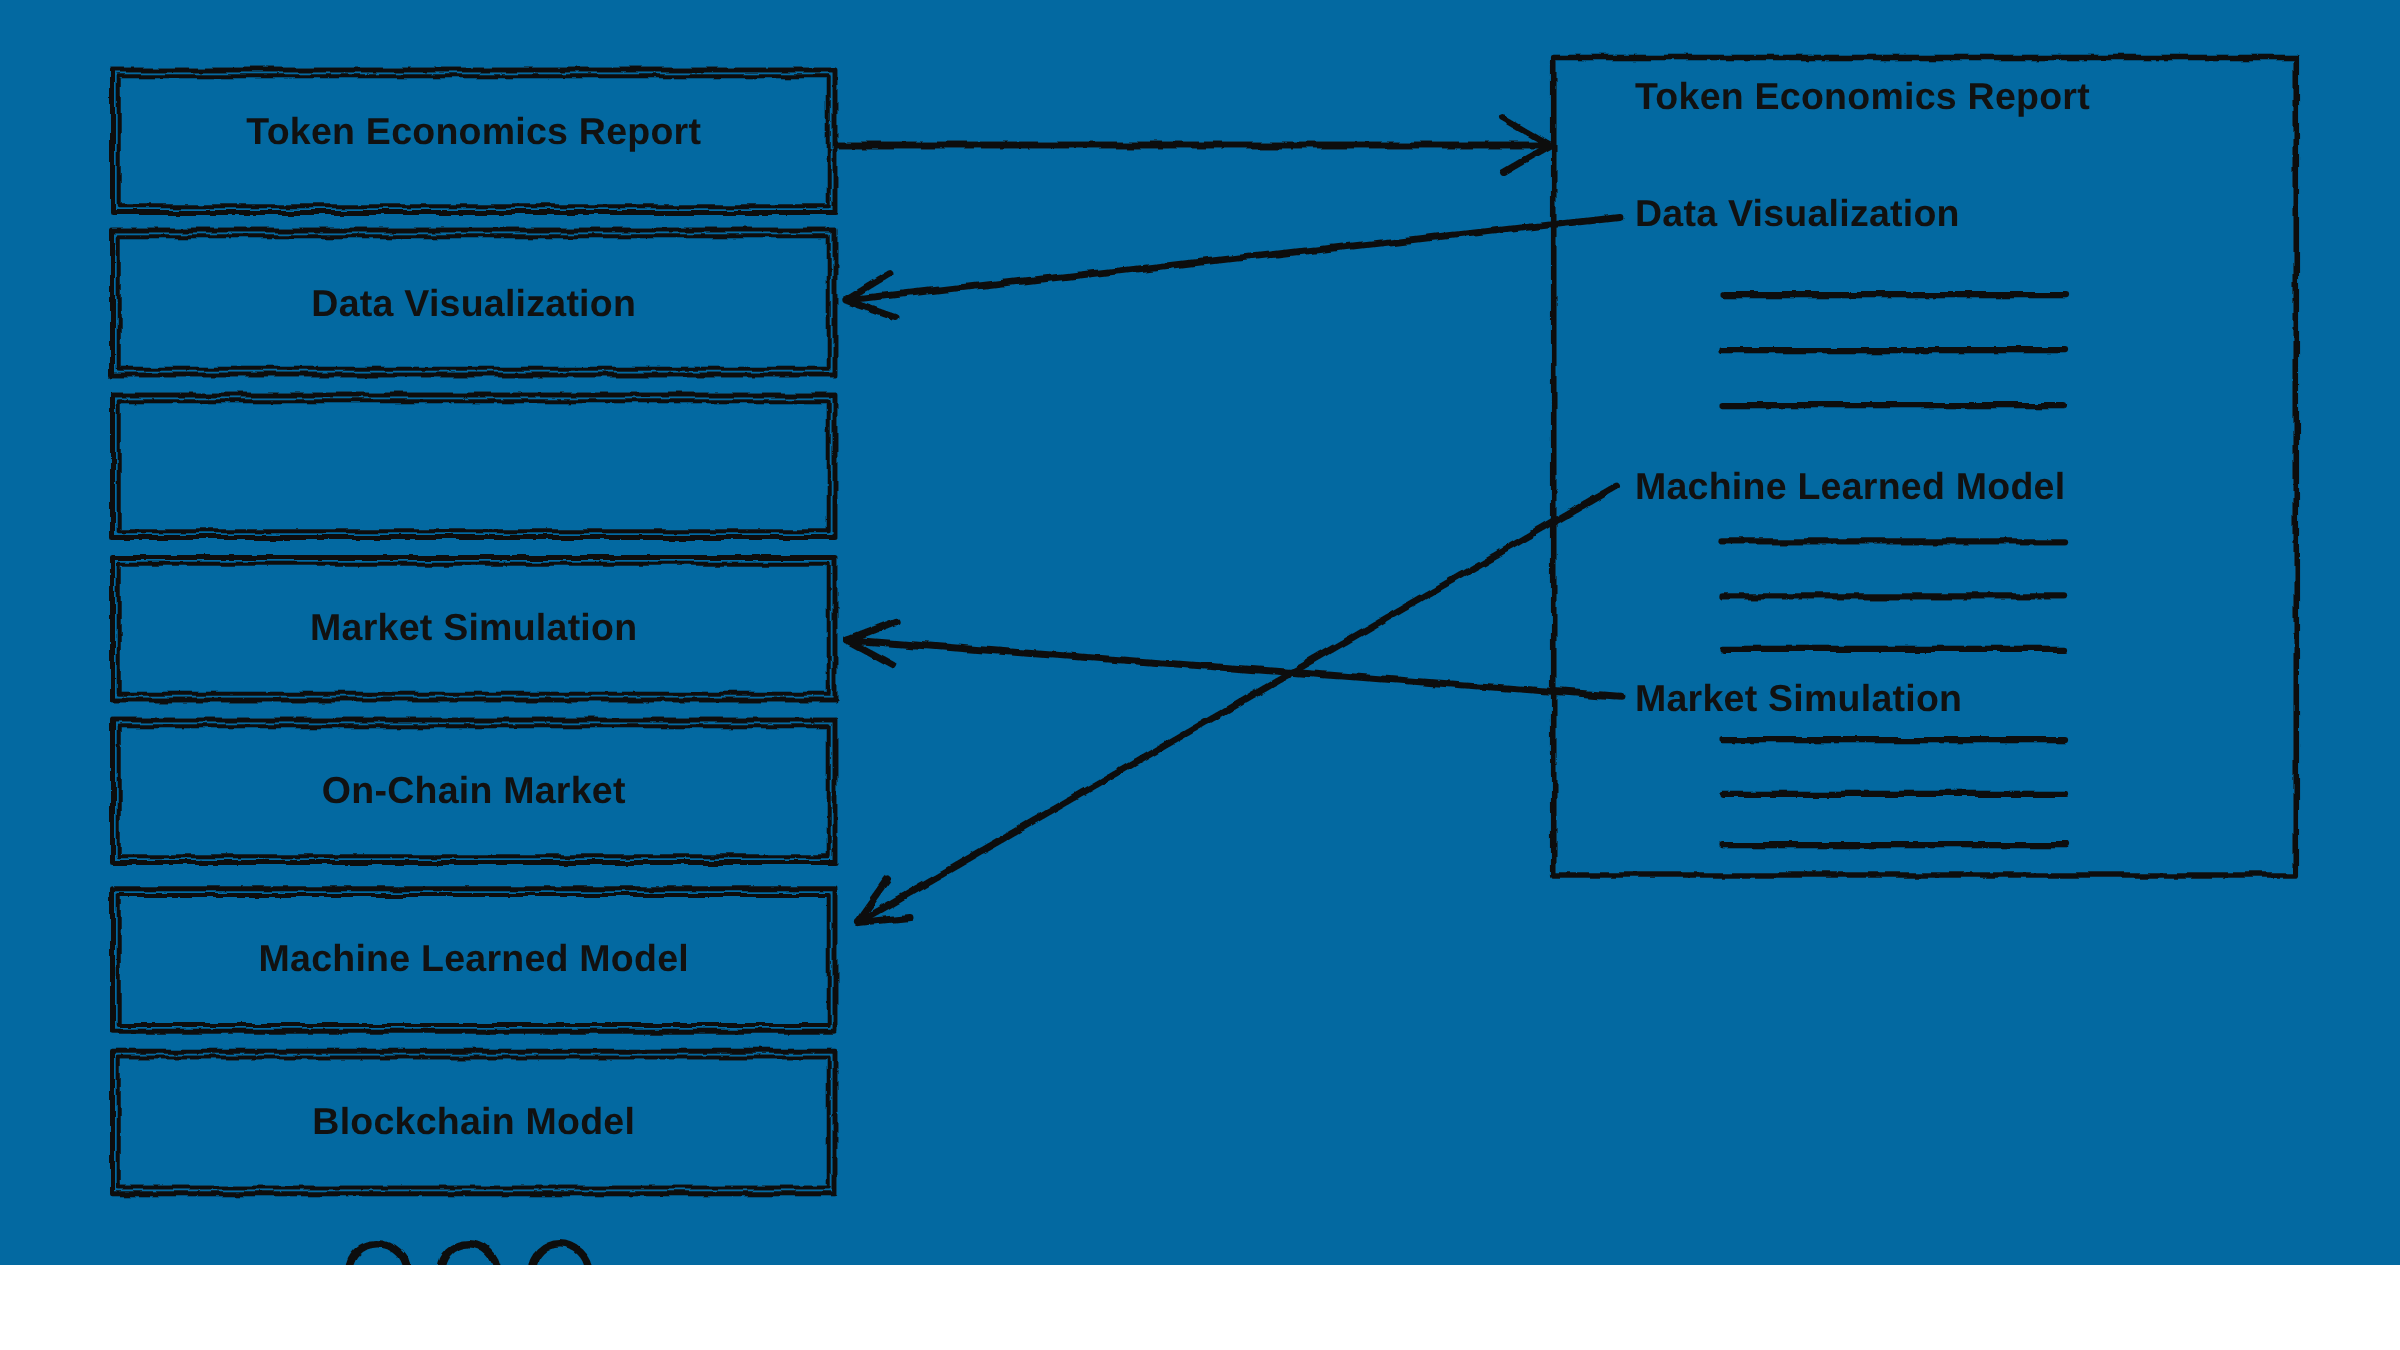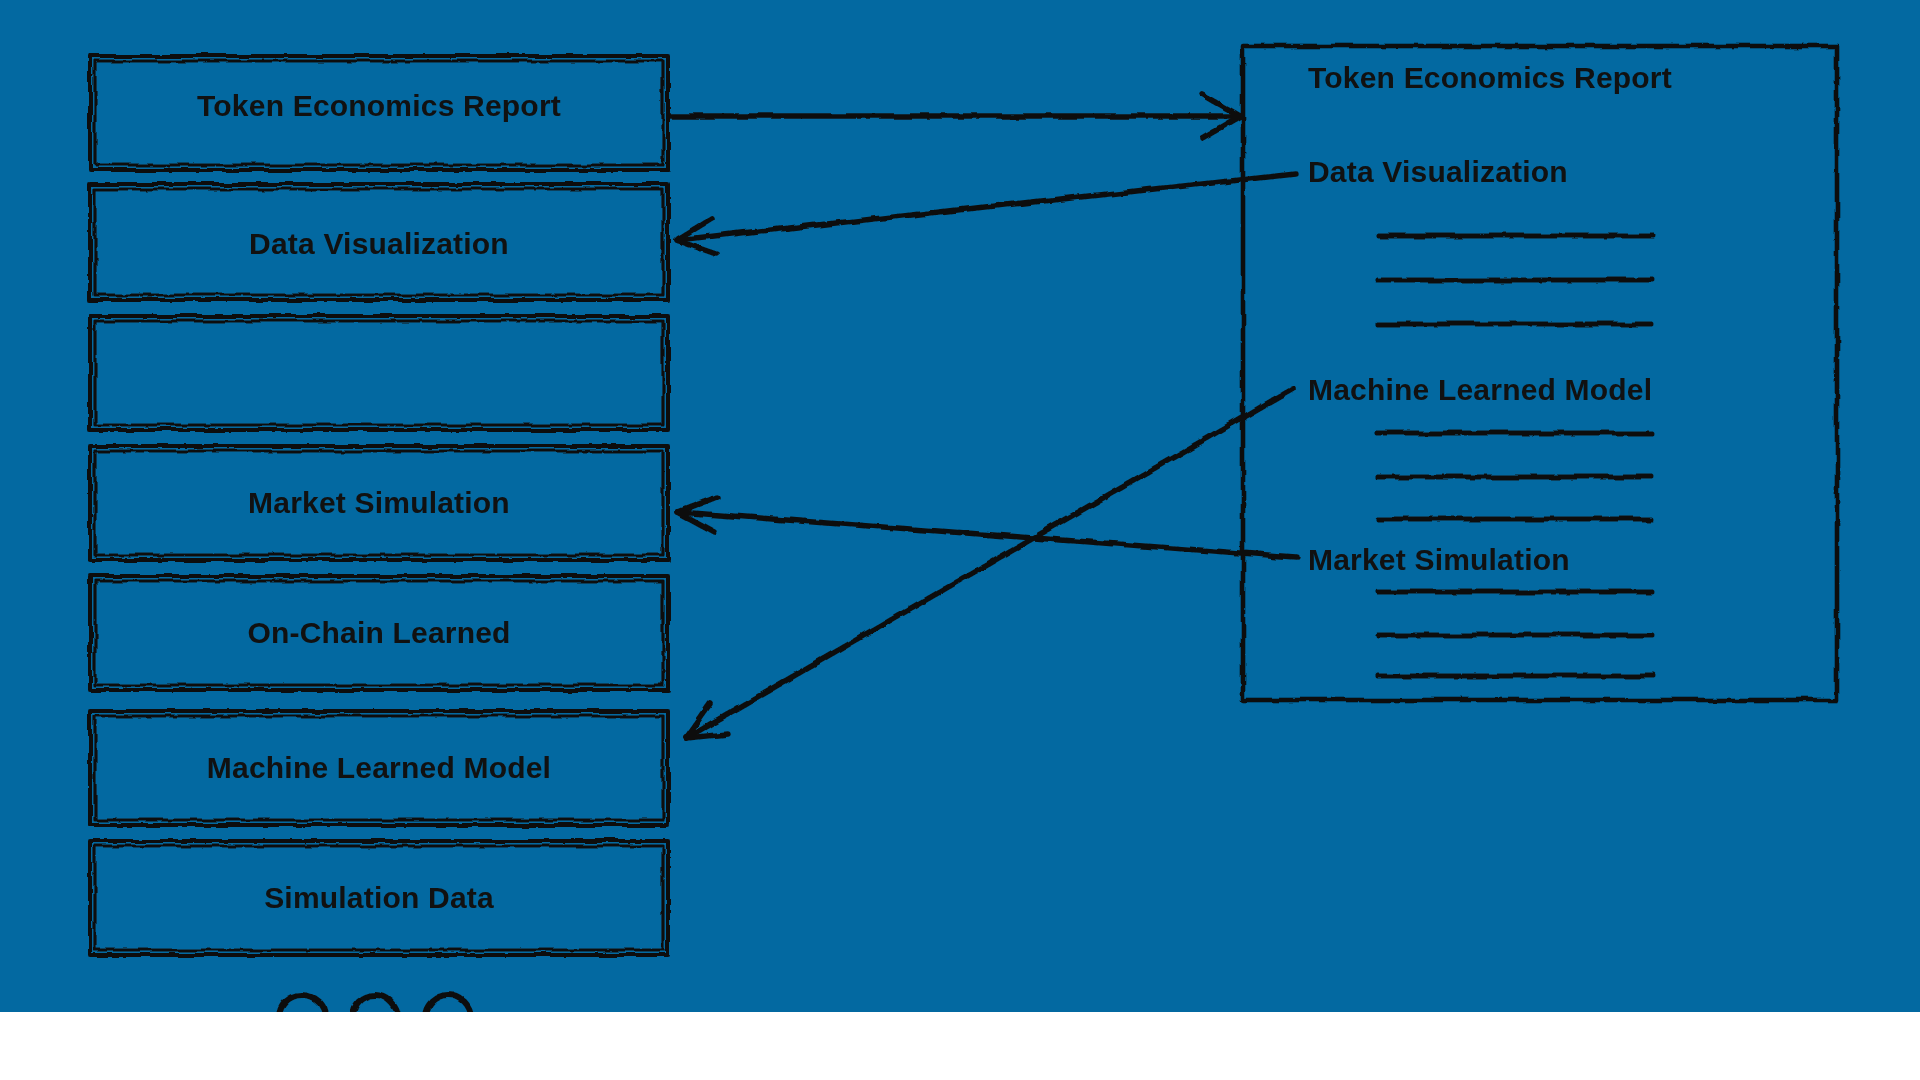--- a/index.html
+++ b/index.html
@@ -110,22 +110,22 @@
       <g stroke-width="5.5">
         <line x1="1294" y1="388" x2="686" y2="738"></line>
         <path d="M686 738 L728 734 M686 738 L710 704"></path>
       </g>
     </g>
   </svg>
 
   <div class="lbl box-lbl" style="top:88px">Token Economics Report</div>
   <div class="lbl box-lbl" style="top:226px">Data Visualization</div>
   <div class="lbl box-lbl" style="top:485px">Market Simulation</div>
-  <div class="lbl box-lbl" style="top:615px">On-Chain Learned</div>
+  <div class="lbl box-lbl" style="top:615px">On-Chain Market</div>
   <div class="lbl box-lbl" style="top:750px">Machine Learned Model</div>
-  <div class="lbl box-lbl" style="top:880px">Simulation Data</div>
+  <div class="lbl box-lbl" style="top:880px">Blockchain Model</div>
 
   <div class="lbl doc-lbl" style="top:60px">Token Economics Report</div>
   <div class="lbl doc-lbl" style="top:154px">Data Visualization</div>
   <div class="lbl doc-lbl" style="top:372px">Machine Learned Model</div>
   <div class="lbl doc-lbl" style="top:542px">Market Simulation</div>
 
 </div>
 
 </body></html>

